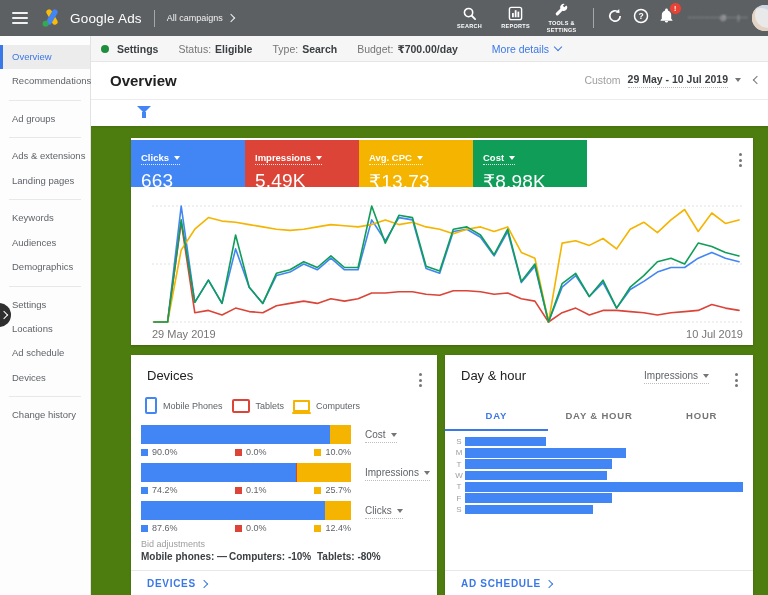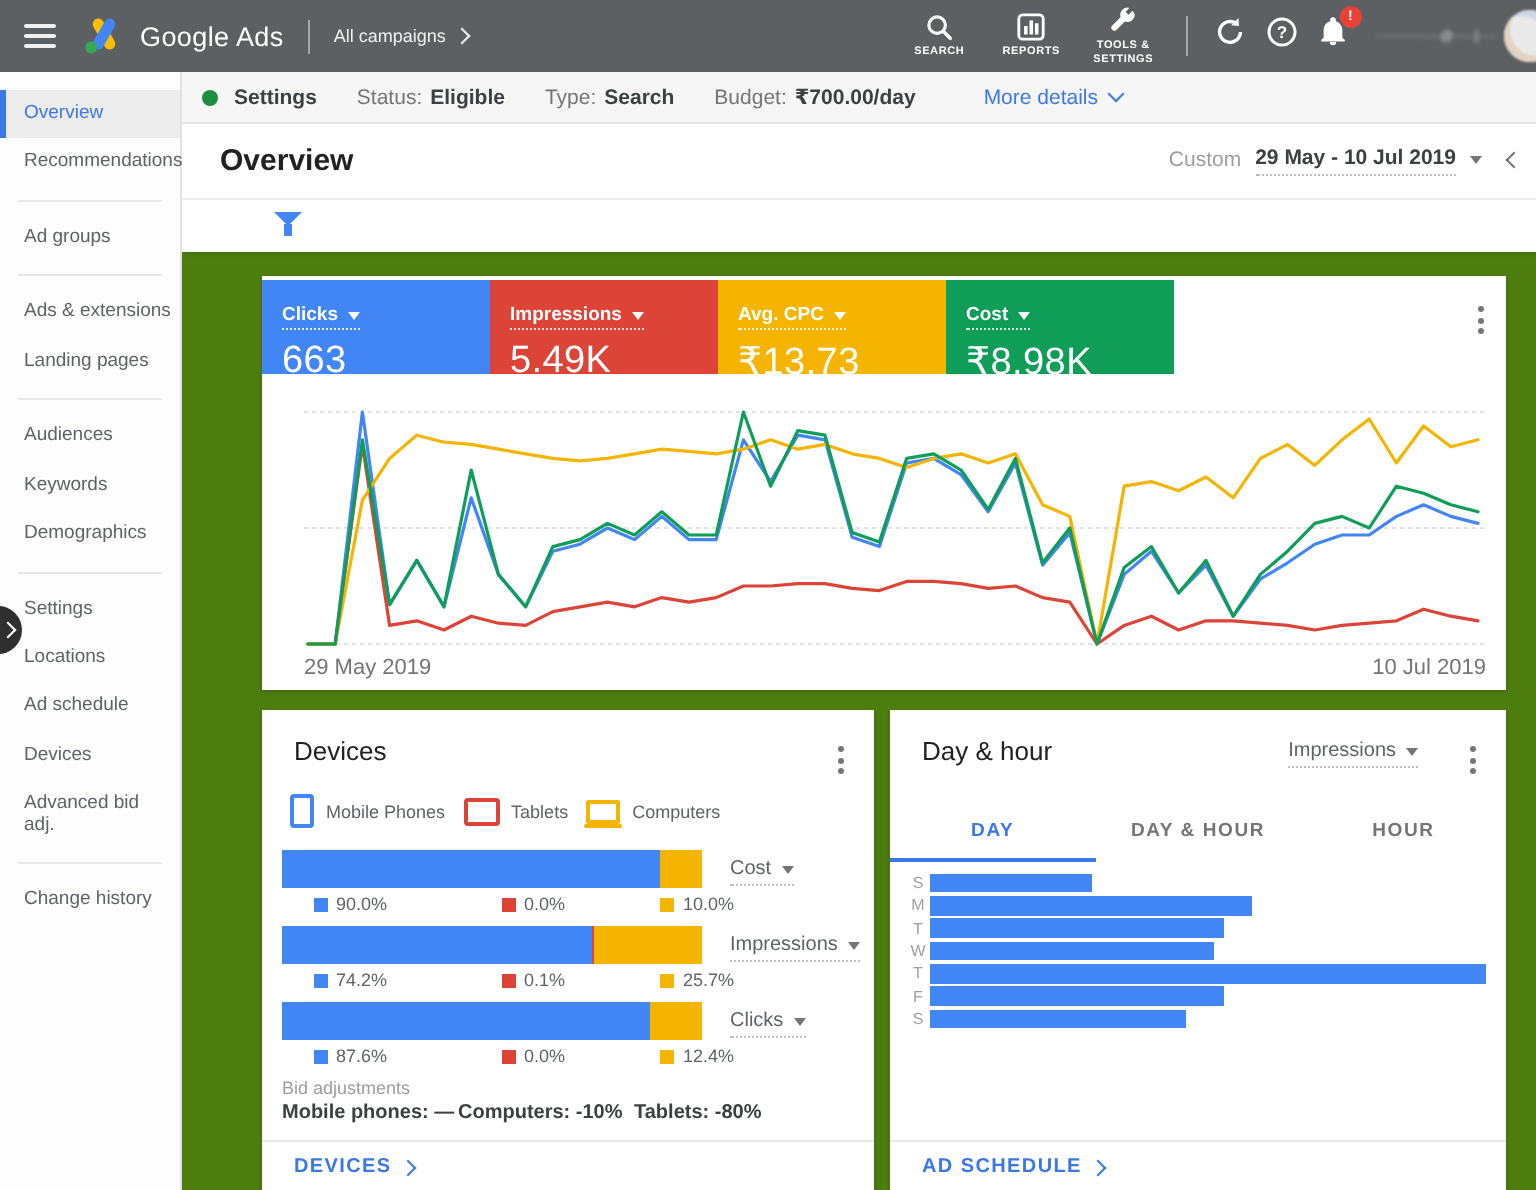--- a/index.html
+++ b/index.html
@@ -68,21 +68,21 @@
   .legend{position:absolute;left:14px;top:42px;display:flex;align-items:center;gap:9px;font-size:9px;color:#5f6368;}
   .leg-item{display:flex;align-items:center;gap:6px;}
   .ic-phone{width:8px;height:13px;border:2px solid #4285f4;border-radius:2px;}
   .ic-tablet{width:14px;height:10px;border:2px solid #db4437;border-radius:2px;}
   .ic-laptop{width:13px;height:8px;border:2px solid #f4b400;border-radius:1px;position:relative;}
   .ic-laptop::after{content:"";position:absolute;left:-3px;right:-3px;bottom:-4px;height:2px;background:#f4b400;border-radius:1px;}
   .dev-rows{position:absolute;left:10px;top:70px;width:286px;}
   .dev-row{position:relative;height:38px;}
   .dev-bar{display:flex;width:210px;height:19px;overflow:hidden;cursor:pointer;}
   .dev-bar i{display:block;height:100%;}
-  .dev-pcts{position:relative;width:210px;height:13px;margin-top:3px;font-size:9px;color:#5f6368;margin-left:16px;}
+  .dev-pcts{position:relative;width:210px;height:13px;margin-top:3px;font-size:9px;color:#5f6368;}
   .pct{position:absolute;top:0;display:flex;align-items:center;gap:4px;white-space:nowrap;}
   .pct .sq{width:7px;height:7px;}
   .dev-metric{position:absolute;left:224px;top:4px;font-size:10px;color:#5f6368;display:flex;align-items:center;gap:5px;
     border-bottom:1px dotted #bdbdbd;padding-bottom:2px;cursor:pointer;white-space:nowrap;}
   .bid-title{position:absolute;left:10px;top:184px;font-size:9px;color:#9e9e9e;}
   .bid-vals{position:absolute;left:10px;top:196px;width:286px;font-size:10px;color:#3c4043;font-weight:bold;}
   .bid-vals span{position:absolute;white-space:nowrap;}
   .card-foot-div{position:absolute;left:0;right:0;top:215px;height:1px;background:#e8e8e8;}
   .card-link{position:absolute;left:16px;top:223px;font-size:10px;font-weight:bold;letter-spacing:.7px;color:#3b78e7;
     display:flex;align-items:center;gap:5px;cursor:pointer;}
@@ -203,29 +203,28 @@
 
   <div class="sidebar" id="sidebar-nav">
       <div class="side-item active">Overview</div>
       <div class="side-item">Recommendations</div>
       <div class="side-div"></div>
       <div class="side-item">Ad groups</div>
       <div class="side-div"></div>
       <div class="side-item">Ads &amp; extensions</div>
       <div class="side-item">Landing pages</div>
       <div class="side-div"></div>
+      <div class="side-item">Keywords</div>
       <div class="side-item">Audiences</div>
-      <div class="side-item">Keywords</div>
       <div class="side-item">Demographics</div>
       <div class="side-div"></div>
       <div class="side-item">Settings</div>
       <div class="side-item">Locations</div>
       <div class="side-item">Ad schedule</div>
       <div class="side-item">Devices</div>
-      <div class="side-item">Advanced bid adj.</div>
       <div class="side-div"></div>
       <div class="side-item">Change history</div>
     </div>
   <div class="edge-fab">
     <span class="chev right"></span>
   </div>
 
   <div class="page-header">
     <span class="page-title">Overview</span>
     <div class="daterange">

